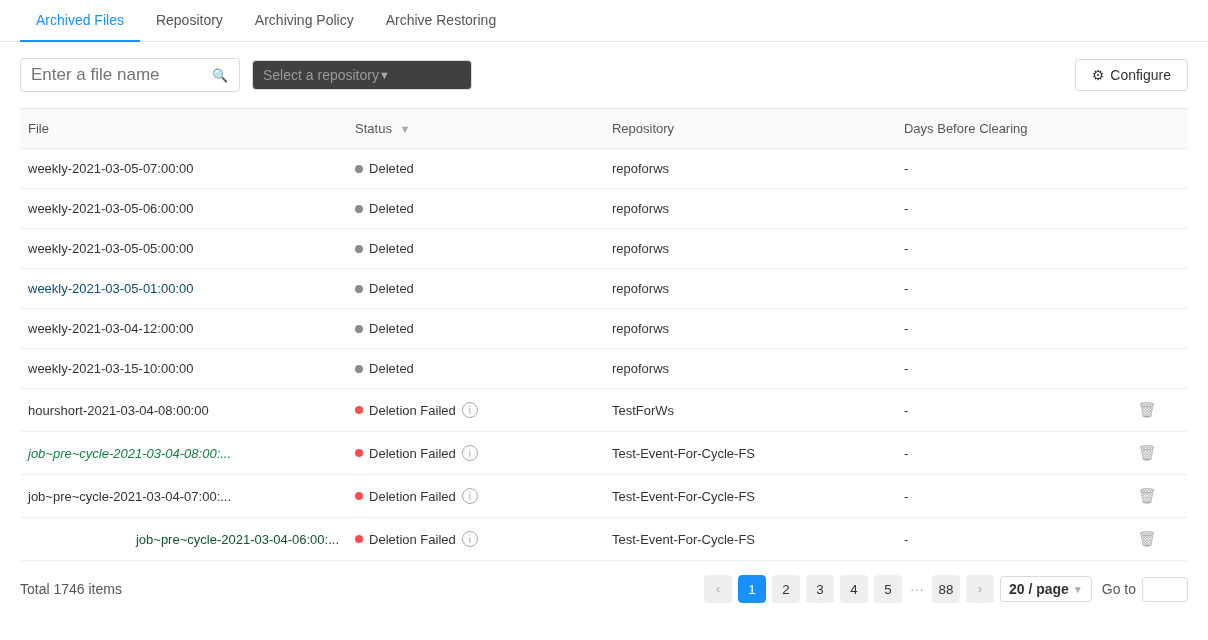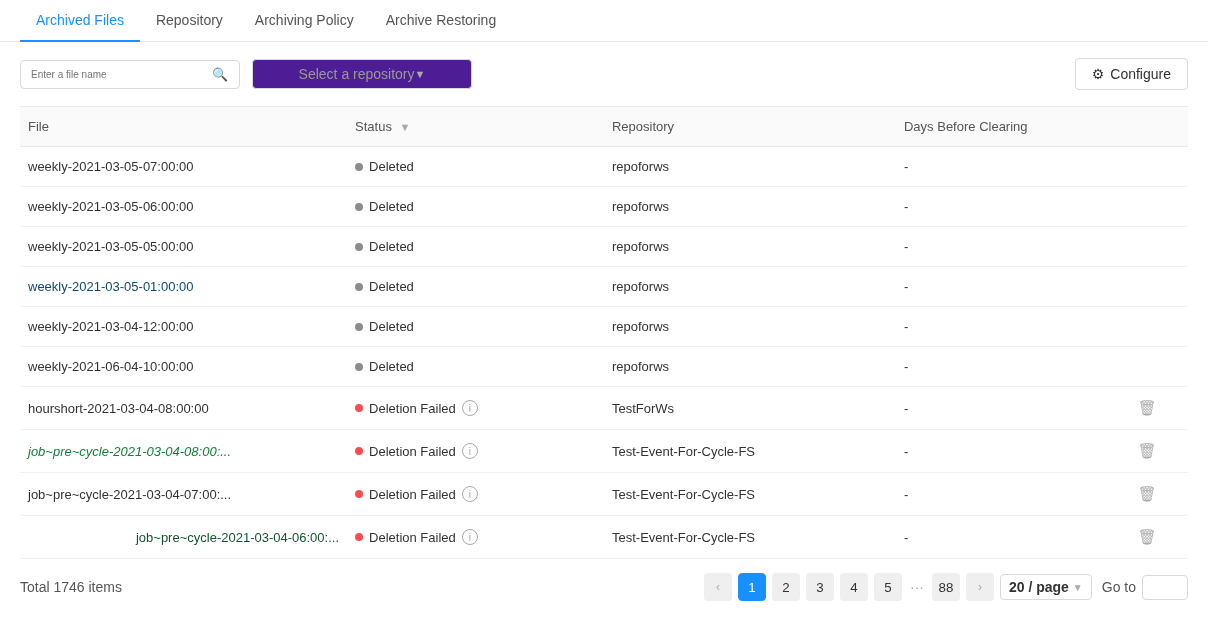--- a/index.html
+++ b/index.html
@@ -4,24 +4,24 @@
   <style>
     * { box-sizing: border-box; margin: 0; padding: 0; }
     body { font-family: -apple-system, BlinkMacSystemFont, 'Segoe UI', sans-serif; font-size: 14px; color: #333; background: #fff; }
 
     .top-bar { display: flex; align-items: center; padding: 0 20px; border-bottom: 1px solid #e8e8e8; }
     .tab { padding: 12px 16px; cursor: pointer; color: #555; text-decoration: none; font-size: 14px; border-bottom: 2px solid transparent; margin-bottom: -1px; }
     .tab.active { color: #1890ff; border-bottom: 2px solid #1890ff; font-weight: 500; }
 
     .toolbar { display: flex; align-items: center; padding: 16px 20px; gap: 12px; }
     .search-input-wrap { position: relative; display: flex; align-items: center; border: 1px solid #d9d9d9; border-radius: 4px; padding: 6px 10px; width: 220px; background: #fff; }
-    .search-input-wrap input { border: none; outline: none; font-size: 10px; color: #999; width: 100%; }
+    .search-input-wrap input { border: none; outline: none; font-size: 17px; color: #999; width: 100%; }
     .search-icon { color: #aaa; font-size: 13px; margin-left: 4px; }
 
-    .repo-select { display: flex; align-items: center; justify-content: center; border: 1px solid #d9d9d9; border-radius: 4px; padding: 6px 10px; width: 220px; cursor: pointer; color: #999; background: #4c1d95; }
+    .repo-select { display: flex; align-items: center; justify-content: flex-start; border: 1px solid #d9d9d9; border-radius: 4px; padding: 6px 10px; width: 220px; cursor: pointer; color: #999; background: #404040; }
     .repo-select .chevron { color: #aaa; font-size: 11px; }
 
     .configure-btn { display: flex; align-items: center; gap: 6px; margin-left: auto; padding: 7px 16px; border: 1px solid #d9d9d9; border-radius: 4px; cursor: pointer; font-size: 14px; color: #333; background: #fff; }
 
     .table-wrap { padding: 0 20px; overflow: hidden; }
     table { width: 100%; border-collapse: collapse; }
     thead tr { background: #fafafa; }
     th { padding: 12px 8px; text-align: left; font-weight: 500; color: #555; font-size: 13px; border-bottom: 1px solid #e8e8e8; border-top: 1px solid #e8e8e8; }
     td { padding: 12px 8px; font-size: 13px; color: #333; border-bottom: 1px solid #f0f0f0; }
 
@@ -139,21 +139,21 @@
             <div class="status-cell">
               <span class="dot dot-gray"></span>
               <span>Deleted</span>
             </div>
           </td>
           <td>repoforws</td>
           <td>-</td>
           <td></td>
         </tr>
         <tr>
-          <td style="color: rgb(51, 51, 51);">weekly-2021-06-04-10:00:00</td>
+          <td style="color: rgb(51, 51, 51);">weekly-2021-03-15-10:00:00</td>
           <td>
             <div class="status-cell">
               <span class="dot dot-gray"></span>
               <span>Deleted</span>
             </div>
           </td>
           <td>repoforws</td>
           <td>-</td>
           <td></td>
         </tr>

